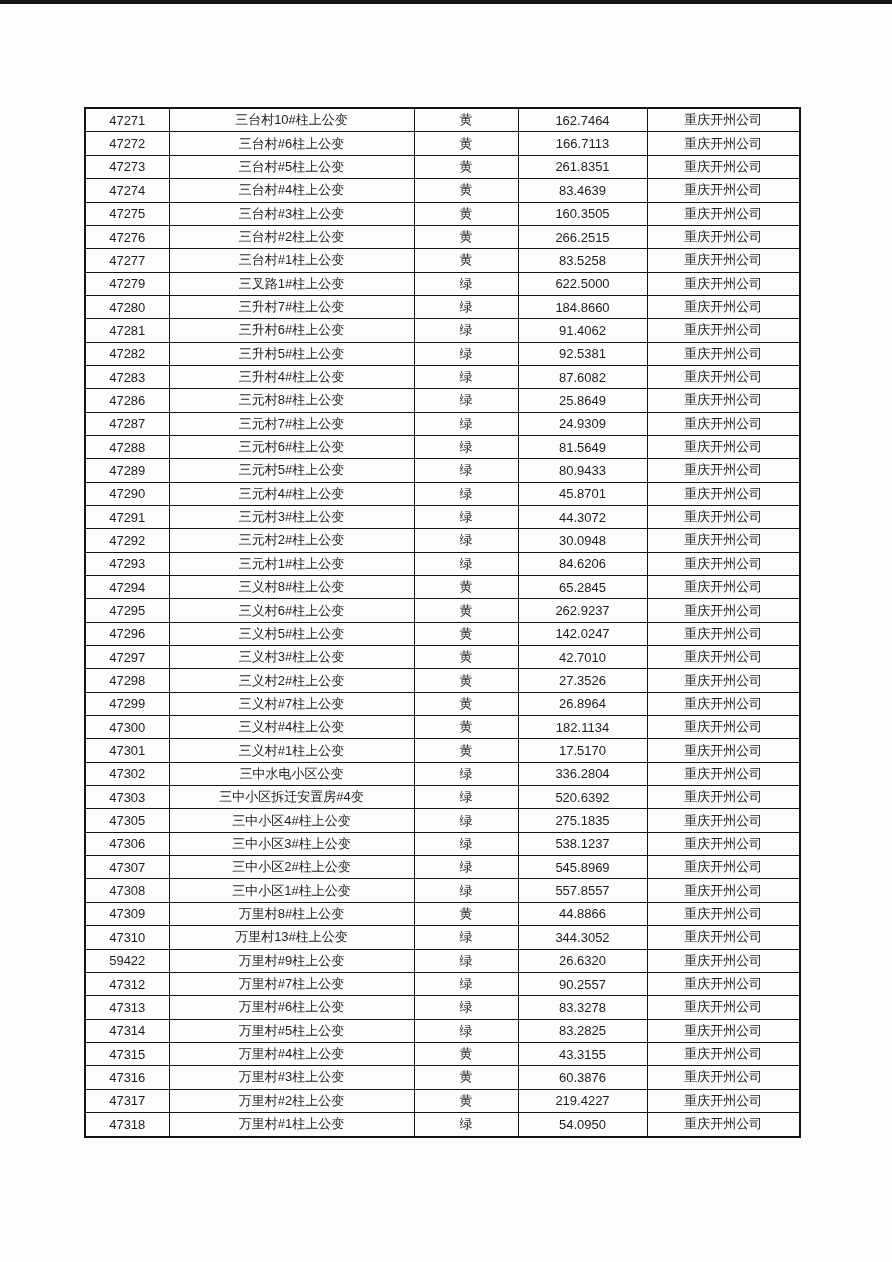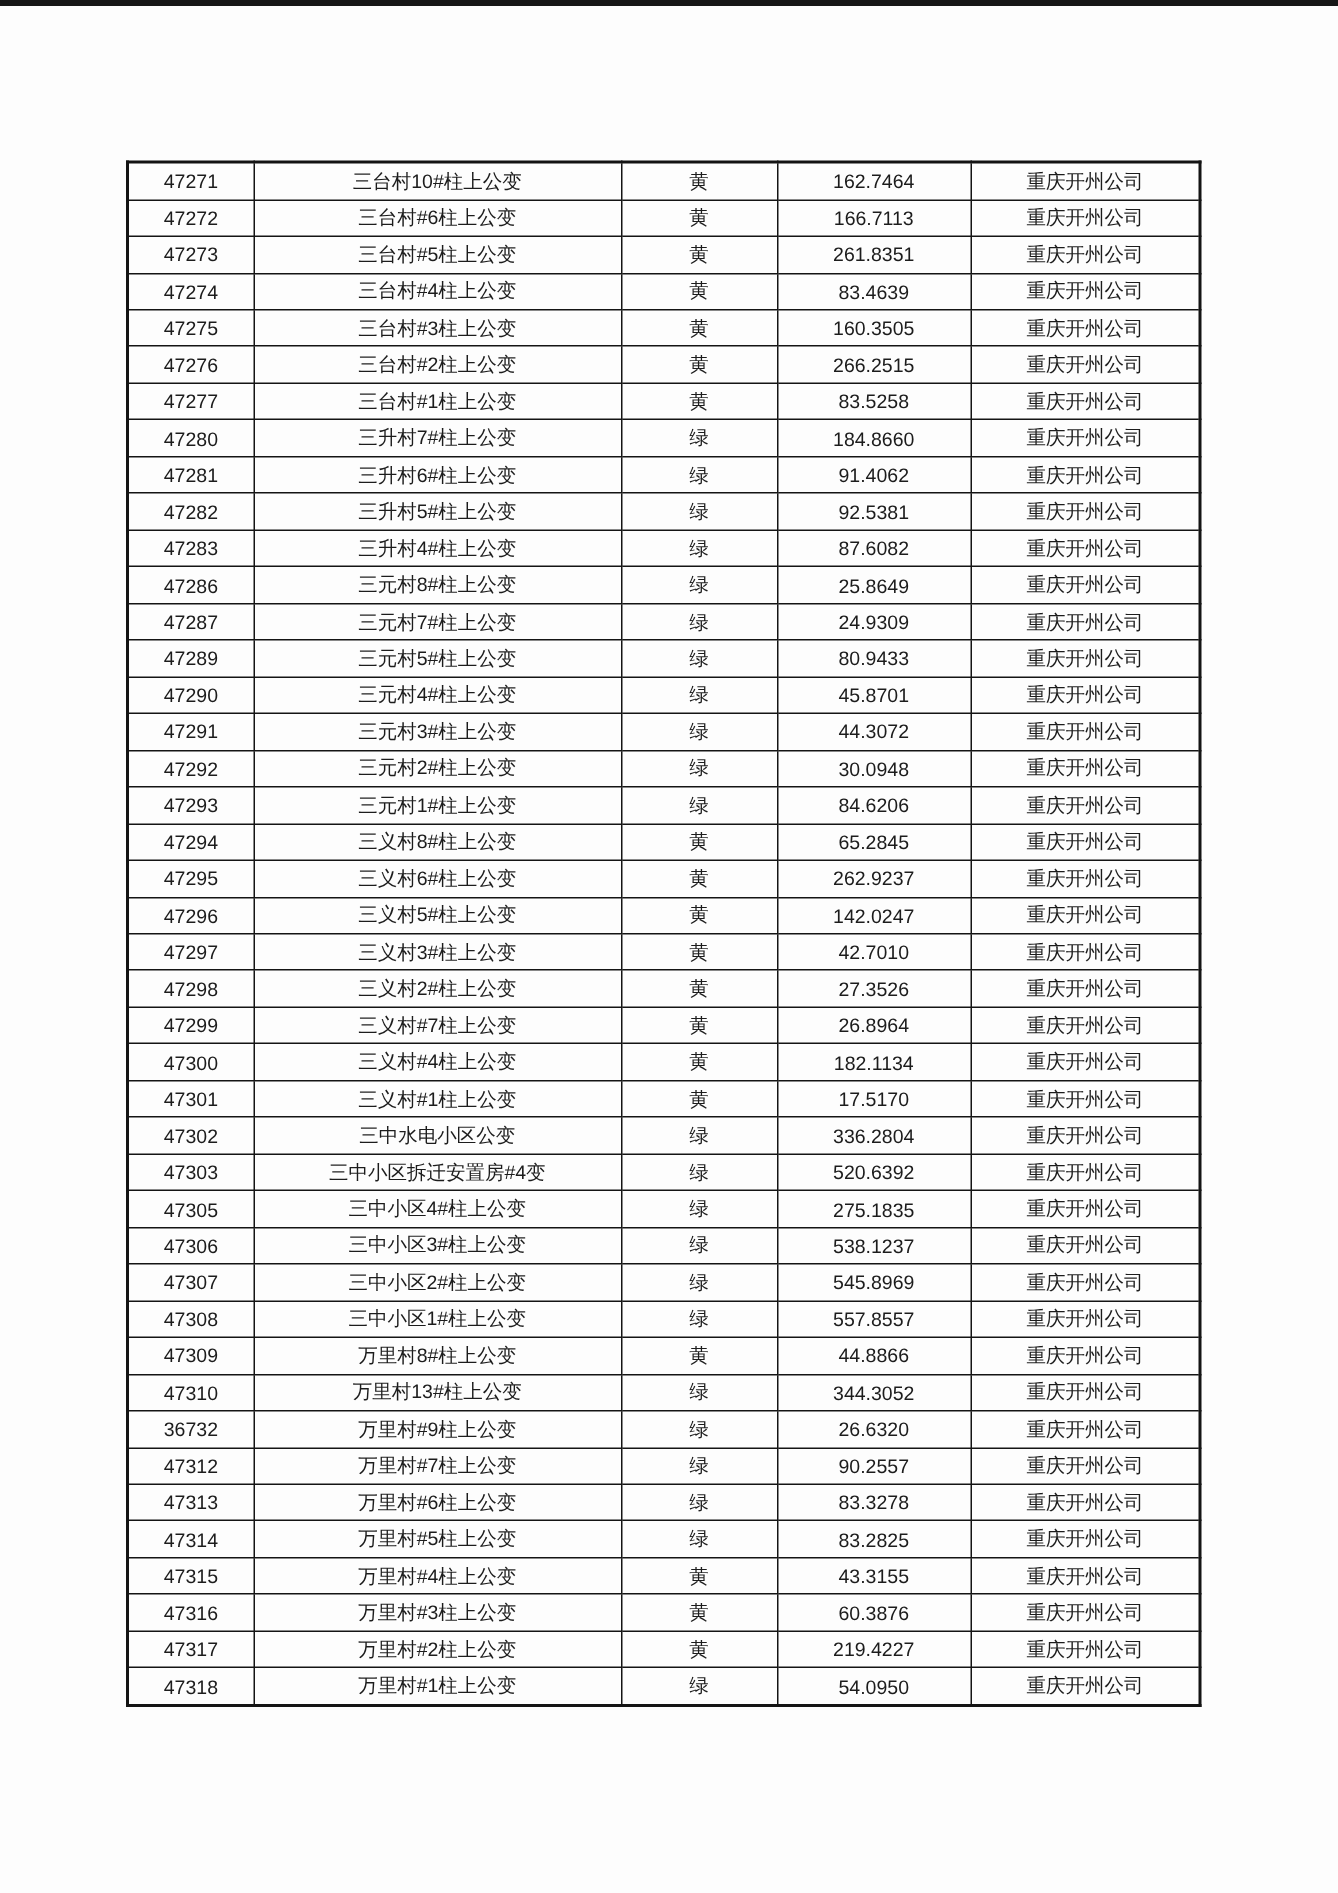--- a/index.html
+++ b/index.html
@@ -112,20 +112,27 @@
     <td>重庆开州公司</td>
   </tr>
           <tr>
     <td>47277</td>
     <td>三台村#1柱上公变</td>
     <td>黄</td>
     <td>83.5258</td>
     <td>重庆开州公司</td>
   </tr>
           <tr>
+    <td>47279</td>
+    <td>三叉路1#柱上公变</td>
+    <td>绿</td>
+    <td>622.5000</td>
+    <td>重庆开州公司</td>
+  </tr>
+          <tr>
     <td>47280</td>
     <td>三升村7#柱上公变</td>
     <td>绿</td>
     <td>184.8660</td>
     <td>重庆开州公司</td>
   </tr>
           <tr>
     <td>47281</td>
     <td>三升村6#柱上公变</td>
     <td>绿</td>
@@ -154,20 +161,27 @@
     <td>重庆开州公司</td>
   </tr>
           <tr>
     <td>47287</td>
     <td>三元村7#柱上公变</td>
     <td>绿</td>
     <td>24.9309</td>
     <td>重庆开州公司</td>
   </tr>
           <tr>
+    <td>47288</td>
+    <td>三元村6#柱上公变</td>
+    <td>绿</td>
+    <td>81.5649</td>
+    <td>重庆开州公司</td>
+  </tr>
+          <tr>
     <td>47289</td>
     <td>三元村5#柱上公变</td>
     <td>绿</td>
     <td>80.9433</td>
     <td>重庆开州公司</td>
   </tr>
           <tr>
     <td>47290</td>
     <td>三元村4#柱上公变</td>
     <td>绿</td>
@@ -301,21 +315,21 @@
     <td>重庆开州公司</td>
   </tr>
           <tr>
     <td>47310</td>
     <td>万里村13#柱上公变</td>
     <td>绿</td>
     <td>344.3052</td>
     <td>重庆开州公司</td>
   </tr>
           <tr>
-    <td>36732</td>
+    <td>59422</td>
     <td>万里村#9柱上公变</td>
     <td>绿</td>
     <td>26.6320</td>
     <td>重庆开州公司</td>
   </tr>
           <tr>
     <td>47312</td>
     <td>万里村#7柱上公变</td>
     <td>绿</td>
     <td>90.2557</td>

